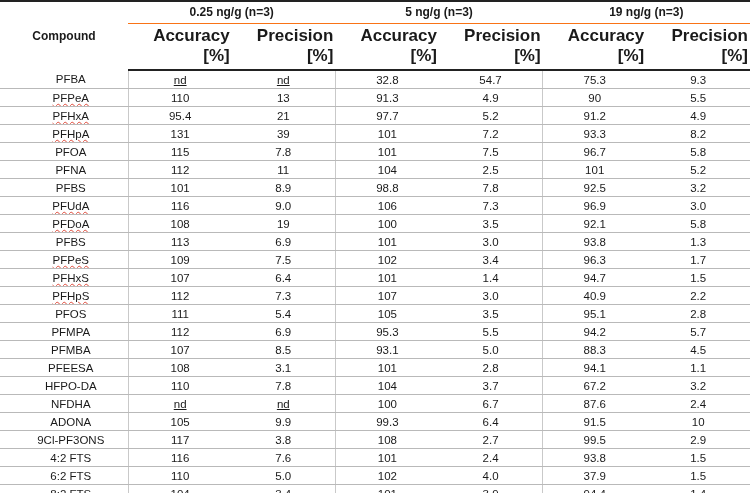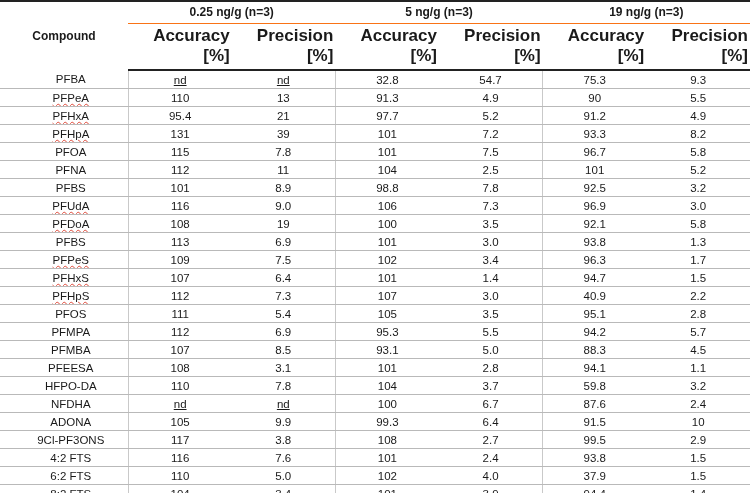--- a/index.html
+++ b/index.html
@@ -283,21 +283,21 @@
           <td>2.8</td>
           <td class="sep-left">94.1</td>
           <td>1.1</td>
         </tr>
         <tr>
           <td class="compound">HFPO-DA</td>
           <td class="sep-left">110</td>
           <td>7.8</td>
           <td class="sep-left">104</td>
           <td>3.7</td>
-          <td class="sep-left">59.8</td>
+          <td class="sep-left">67.2</td>
           <td>3.2</td>
         </tr>
         <tr>
           <td class="compound">NFDHA</td>
           <td class="sep-left nd">nd</td>
           <td class="nd">nd</td>
           <td class="sep-left">100</td>
           <td>6.7</td>
           <td class="sep-left">87.6</td>
           <td>2.4</td>

